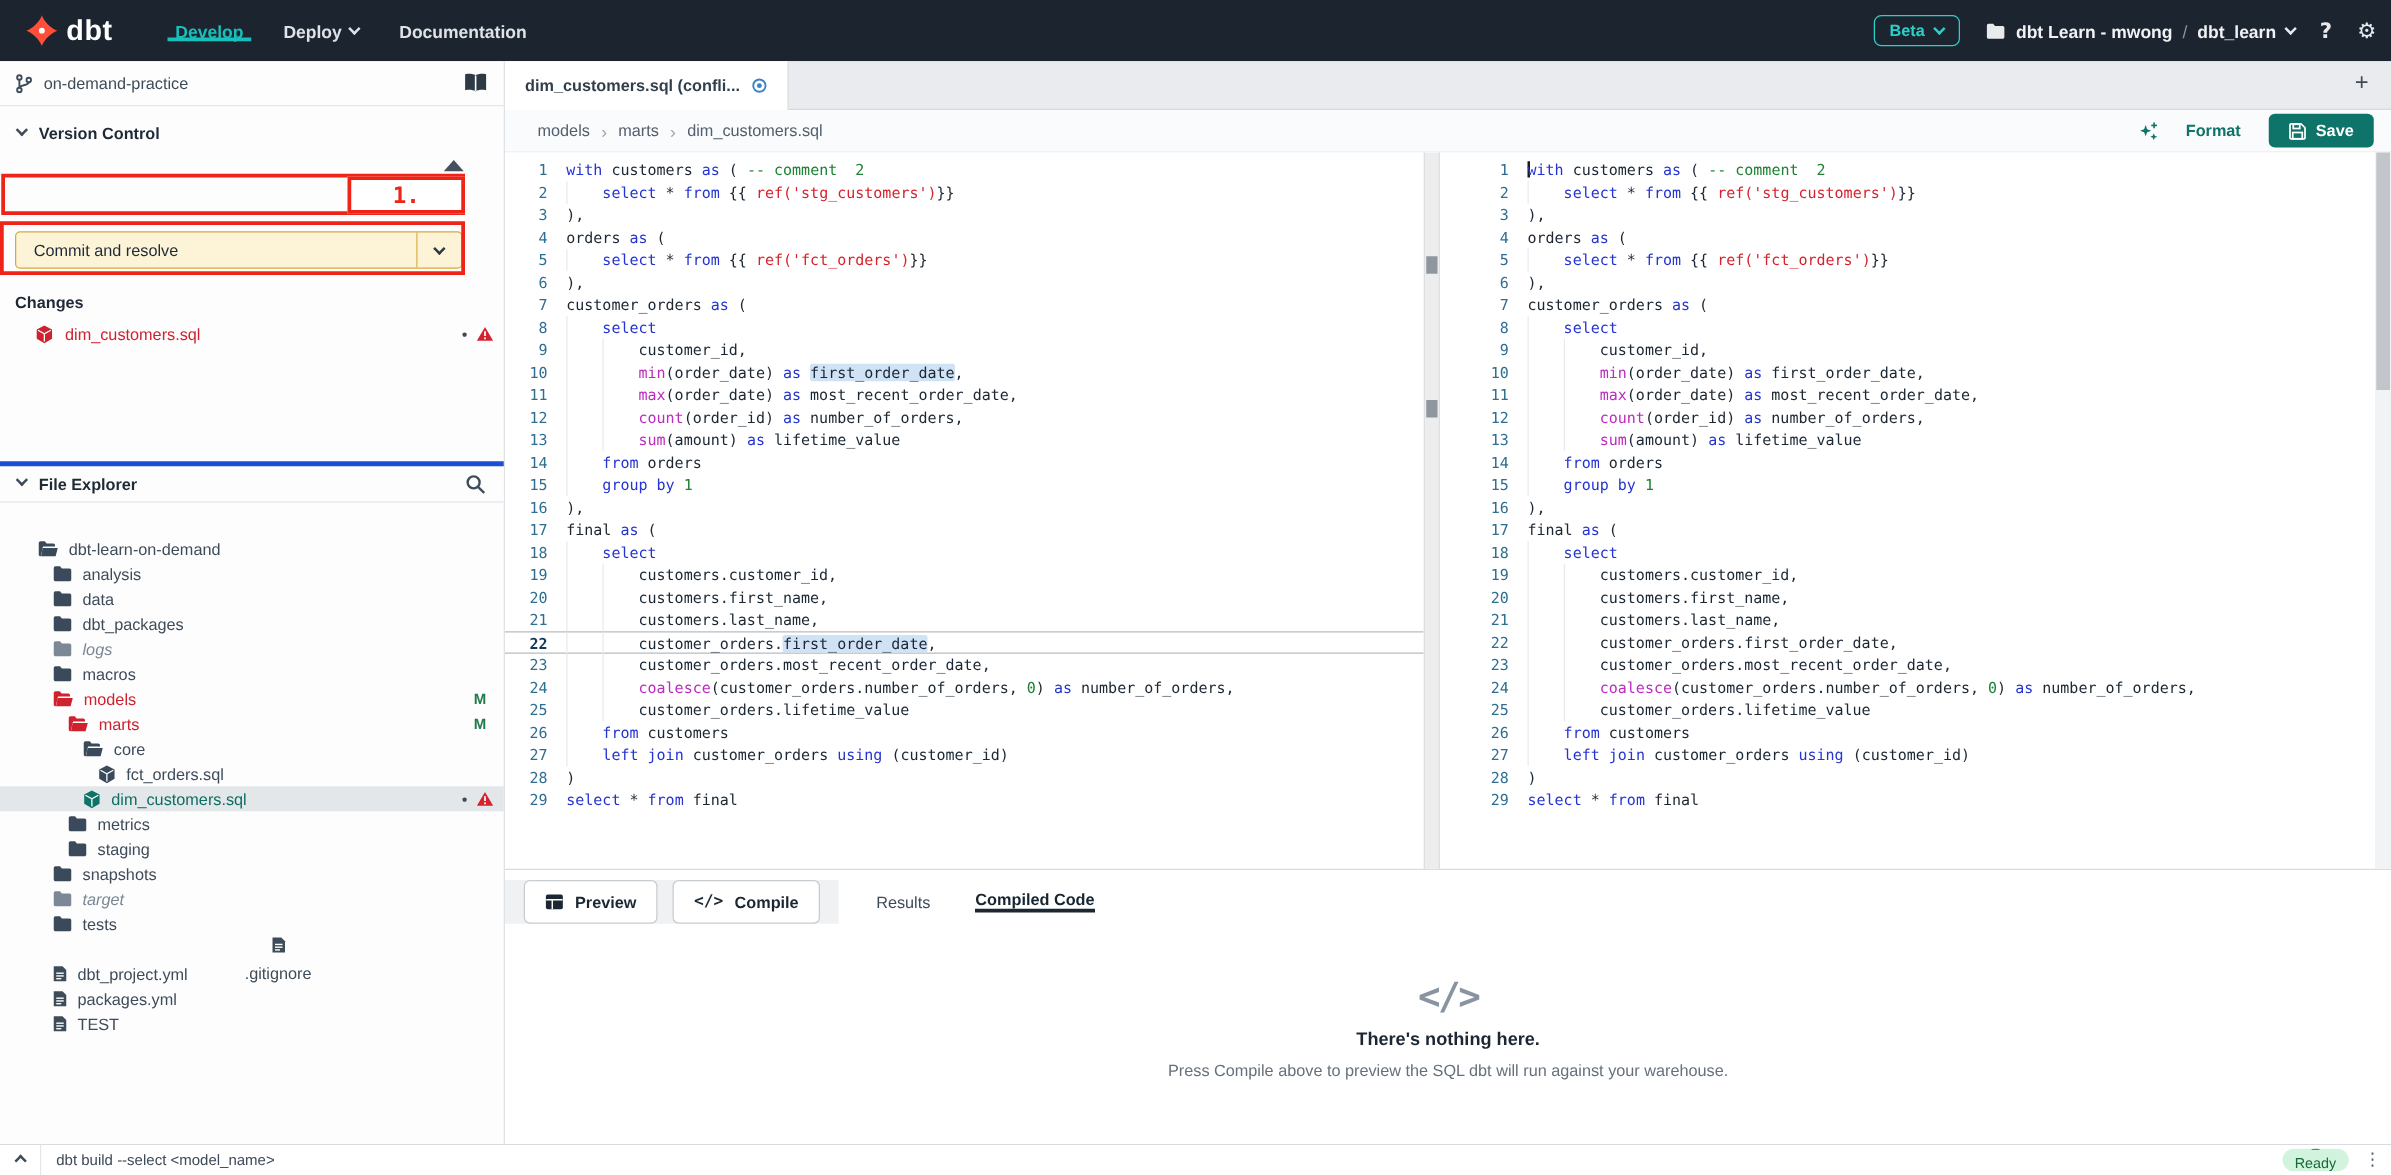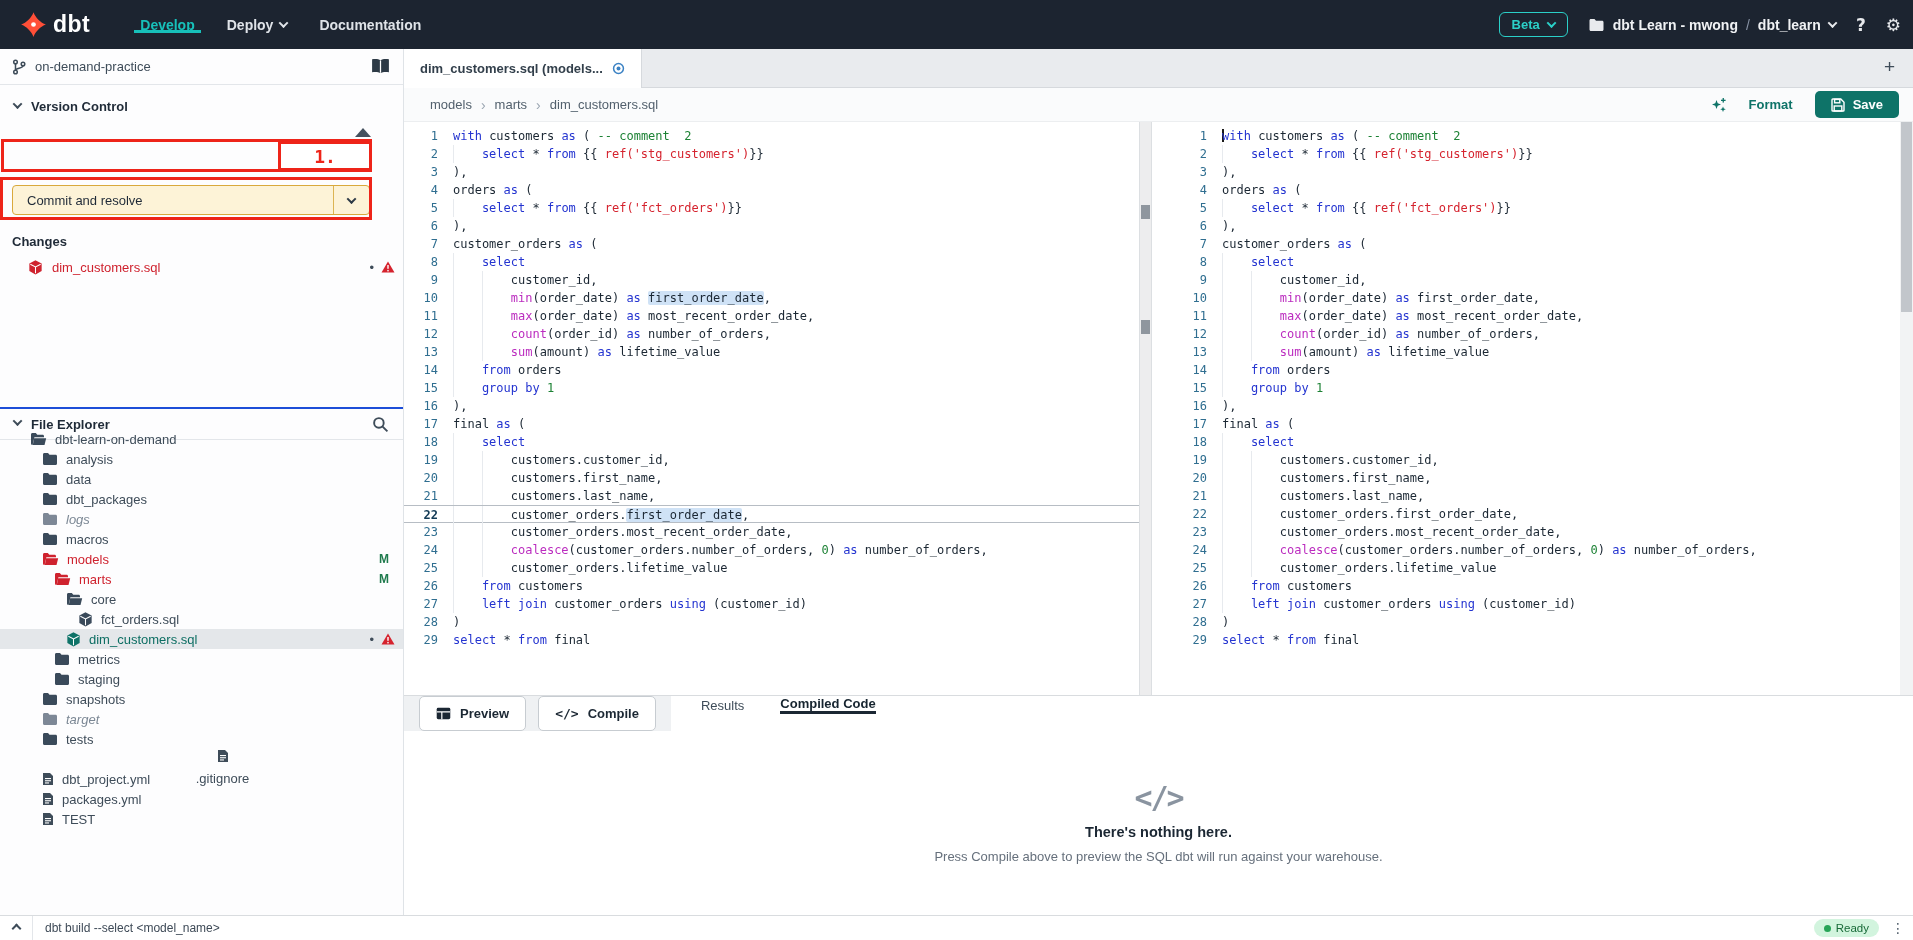--- a/index.html
+++ b/index.html
@@ -34,21 +34,21 @@
   .vc-header { height:33px; display:flex; align-items:center; gap:10px; padding:0 14px; font-size:13px; font-weight:bold; color:#1f2a37; margin-top:5px; }
   .vc-header .chv, .fe-header .chv { color:#3e4c59; margin-top:-3px; }
   .commit-btn { position:absolute; left:12px; top:136px; width:358px; height:30px; background:#fdf3d7; border:1px solid #d9a93c; border-radius:4px; display:flex; align-items:center; cursor:pointer; }
   .commit-btn .lbl { padding-left:14px; font-size:13px; color:#1f2a37; }
   .commit-btn .split { margin-left:auto; width:36px; height:100%; border-left:1px solid #dcb453; display:flex; align-items:center; justify-content:center; color:#2d3a46; }
   .changes-title { position:absolute; left:12px; top:185px; font-size:13px; font-weight:bold; color:#1f2a37; }
   .changes-list { position:absolute; left:0; top:207px; width:100%; }
   .change-row { height:22px; display:flex; align-items:center; gap:9px; padding-left:28px; font-size:13px; color:#cf222e; position:relative; cursor:pointer; }
   .row-markers { position:absolute; right:8px; display:flex; align-items:center; gap:7px; }
   .dot-mark { color:#3e4c59; font-size:13px; }
-  .fe-header { position:absolute; left:0; top:358px; width:100%; height:33px; display:flex; align-items:center; gap:10px; padding:0 14px; font-size:13px; font-weight:bold; color:#1f2a37; border-top:2px solid #1d4ed8; border-bottom:1px solid #e3e6ea; background:#fdfdfe; }
+  .fe-header { position:absolute; left:0; top:320px; width:100%; height:33px; display:flex; align-items:center; gap:10px; padding:0 14px; font-size:13px; font-weight:bold; color:#1f2a37; border-top:4px solid #1d4ed8; border-bottom:1px solid #e3e6ea; background:#fdfdfe; }
   .fe-search { margin-left:auto; cursor:pointer; display:flex; }
   .tree { position:absolute; left:0; top:380px; width:100%; }
   .tree-row { height:20px; display:flex; align-items:center; gap:8px; font-size:13px; color:#3e4c59; position:relative; cursor:pointer; }
   .tree-row.selected { background:#e4e7ea; }
   .tree-row .lbl.italic { font-style:italic; color:#7b8794; }
   .tree-row .lbl.red { color:#cf222e; }
   .tree-row .lbl.teal { color:#0d6e63; }
   .badge-m { position:absolute; right:14px; color:#1f7a4d; font-weight:bold; font-size:12px; }
 
   
@@ -89,38 +89,38 @@
   .caret { display:inline-block; width:0; height:13px; border-left:2px solid #1a1a1a; vertical-align:-2px; margin-right:-2px; }
   .vsb { flex:none; position:relative; }
   .vsb1 { width:13px; background:#ededee; border-left:1px solid #dcdfe2; border-right:1px solid #dcdfe2; }
   .vsb1 .mark { position:absolute; left:1px; right:1px; height:14px; background:#8f969e; }
   .gap { width:21px; flex:none; }
   .vsb2 { width:13px; background:#f2f3f4; }
   .vsb2 .thumb { position:absolute; left:1px; right:1px; top:0; height:190px; background:#c2c6cb; }
 
   
   .panel { flex:1; border-top:1px solid #d9dcdf; display:flex; flex-direction:column; background:#fff; }
-  .panel-toolbar { height:50px; display:flex; align-items:flex-start; }
+  .panel-toolbar { height:50px; display:flex; align-items:center; }
   .btn-group { background:#eff1f3; display:flex; align-items:center; gap:12px; padding:0 15px; }
   .pc-btn { background:#fff; border:1px solid #c7ccd1; border-radius:5px; height:35px; padding:0 16px; display:flex; align-items:center; gap:9px; font-size:13px; font-weight:bold; color:#1b2733; cursor:pointer; font-family:"Liberation Sans",sans-serif; }
   .code-glyph { font-family:"DejaVu Sans Mono",monospace; font-weight:bold; }
   .panel-tabs { display:flex; align-items:stretch; margin-left:30px; gap:36px; }
   .ptab { display:flex; align-items:center; font-size:13px; color:#3e4c59; cursor:pointer; }
   .ptab.active { color:#16242f; font-weight:bold; border-bottom:3px solid #1b2733; }
   .panel-body { flex:1; display:flex; flex-direction:column; align-items:center; justify-content:center; gap:9px; padding-bottom:18px; }
   .empty-icon { font-family:"DejaVu Sans Mono",monospace; font-size:30px; font-weight:bold; color:#8a94a0; letter-spacing:-2px; }
   .empty-title { font-size:14.5px; font-weight:bold; color:#1b2733; }
   .empty-sub { font-size:13px; color:#66707c; }
 
   
   .statusbar { height:25px; border-top:1px solid #d9dcdf; background:#fff; display:flex; align-items:center; }
   .collapse-cell { width:33px; height:100%; border-right:1px solid #e3e6ea; display:flex; align-items:center; justify-content:center; cursor:pointer; color:#3e4c59; }
   .cmd { margin-left:12px; font-size:12px; color:#3e4a57; }
   .status-right { margin-left:auto; display:flex; align-items:center; gap:12px; padding-right:8px; }
-  .ready-pill { background:#d2f4de; border-radius:10px; height:18px; display:flex; align-items:center; gap:5px; padding:0 10px; font-size:11.5px; color:#186a38; }
+  .ready-pill { background:#d2f4de; border-radius:10px; height:18px; display:flex; align-items:center; gap:5px; padding:0 10px; font-size:11.5px; color:#186a38;flex-direction:column; }
   .ready-dot { width:7px; height:7px; border-radius:50%; background:#27a457; }
   .kebab { font-family:"DejaVu Sans",sans-serif; font-size:14px; color:#52606d; cursor:pointer; }
 
   svg { display:block; }
 </style>
 </head>
 <body>
 
 <div class="screen">
 
@@ -431,21 +431,21 @@
         </div>
 
       <div class="anno anno1"></div>
       <div class="anno-label">1.</div>
       <div class="anno anno2"></div>
     </div>
 
     <div class="main">
       <div class="tabbar">
         <div class="tab">
-          <span>dim_customers.sql (models...</span>
+          <span>dim_customers.sql (confli...</span>
           <span>
             <svg width="13" height="13" viewBox="0 0 14 14">
                 <circle cx="7" cy="7" r="5.3" fill="none" stroke="#3b82c4" stroke-width="1.6"></circle>
                 <circle cx="7" cy="7" r="2.1" fill="#3b82c4"></circle>
               </svg>
           </span>
         </div>
         <span class="newtab">+</span>
       </div>
 

